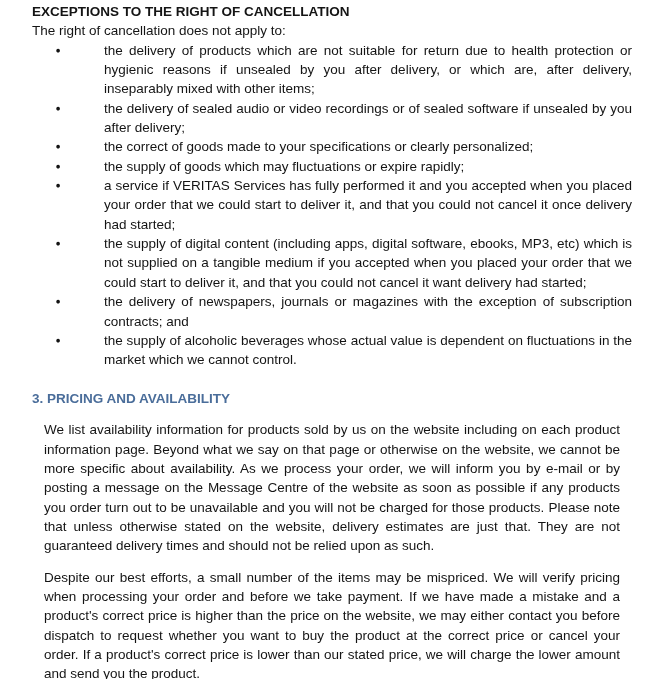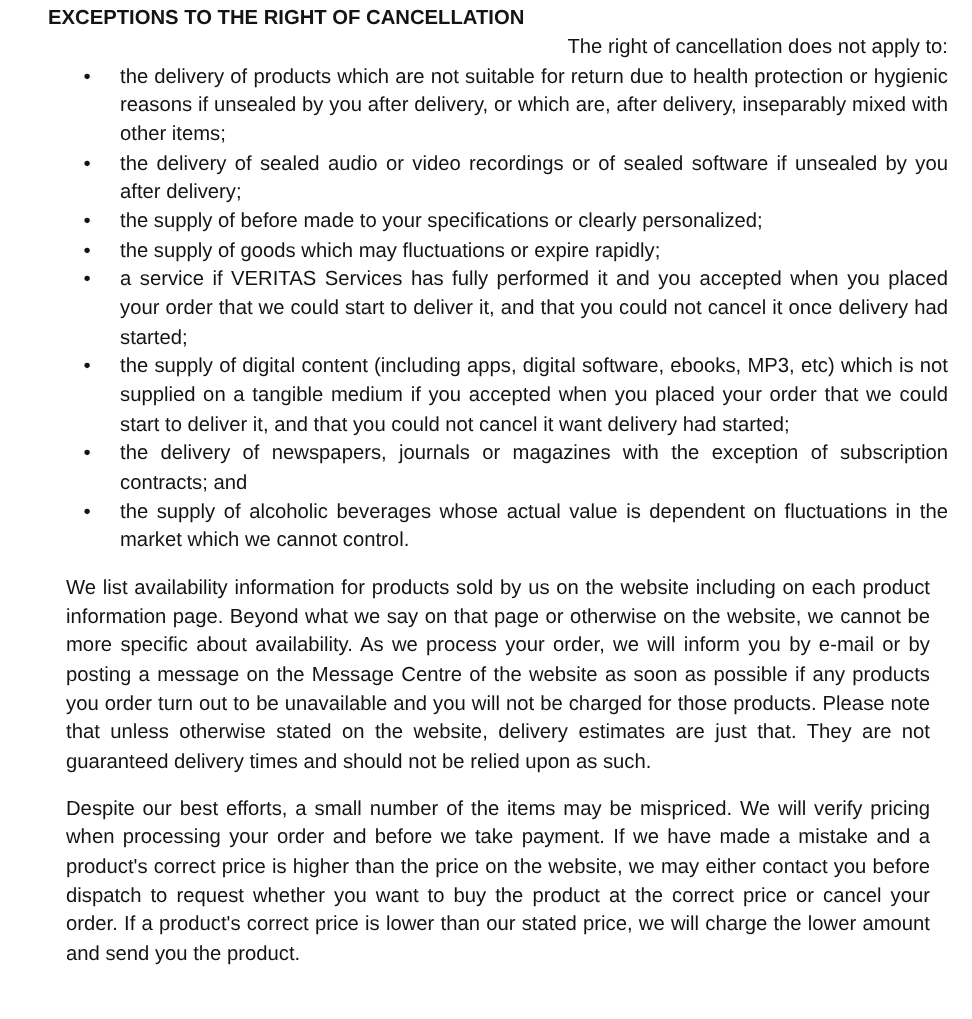--- a/index.html
+++ b/index.html
@@ -26,21 +26,20 @@
   }
   .heading-bold {
     margin: 0;
     font-size: 13.5px;
     line-height: 19.35px;
     font-weight: bold;
     color: var(--text);
   }
   .intro {
     margin: 0;
-    text-align: right;
   }
   ul.bullets {
     margin: 0;
     padding: 0;
     list-style: none;
   }
   ul.bullets li {
     position: relative;
     padding-left: 48px;
     text-align: justify;
@@ -50,20 +49,21 @@
     left: 20px;
     top: 0;
     width: 12px;
     text-align: center;
     font-size: 8.5px;
     line-height: 19.35px;
     color: var(--text);
   }
   .btext {
     display: block;
+    margin-left: 24px;
   }
   .heading-accent {
     margin: 19.35px 0 0 0;
     font-size: 13.5px;
     line-height: 19.35px;
     font-weight: bold;
     color: var(--accent);
   }
   .para {
     margin: 12px;
@@ -83,21 +83,21 @@
     <li>
       <span class="marker">●</span>
       <span class="btext">the delivery of products which are not suitable for return due to health protection or hygienic reasons if unsealed by you after delivery, or which are, after delivery, inseparably mixed with other items;</span>
     </li>
     <li>
       <span class="marker">●</span>
       <span class="btext">the delivery of sealed audio or video recordings or of sealed software if unsealed by you after delivery;</span>
     </li>
     <li>
       <span class="marker">●</span>
-      <span class="btext">the supply of before made to your specifications or clearly personalized;</span>
+      <span class="btext">the correct of goods made to your specifications or clearly personalized;</span>
     </li>
     <li>
       <span class="marker">●</span>
       <span class="btext">the supply of goods which may fluctuations or expire rapidly;</span>
     </li>
     <li>
       <span class="marker">●</span>
       <span class="btext">a service if VERITAS Services has fully performed it and you accepted when you placed your order that we could start to deliver it, and that you could not cancel it once delivery had started;</span>
     </li>
     <li>
@@ -107,18 +107,19 @@
     <li>
       <span class="marker">●</span>
       <span class="btext">the delivery of newspapers, journals or magazines with the exception of subscription contracts; and</span>
     </li>
     <li>
       <span class="marker">●</span>
       <span class="btext">the supply of alcoholic beverages whose actual value is dependent on fluctuations in the market which we cannot control.</span>
     </li>
   </ul>
 
+  <h2 class="heading-accent">3. PRICING AND AVAILABILITY</h2>
 
   <p class="para">We list availability information for products sold by us on the website including on each product information page. Beyond what we say on that page or otherwise on the website, we cannot be more specific about availability. As we process your order, we will inform you by e-mail or by posting a message on the Message Centre of the website as soon as possible if any products you order turn out to be unavailable and you will not be charged for those products. Please note that unless otherwise stated on the website, delivery estimates are just that. They are not guaranteed delivery times and should not be relied upon as such.</p>
 
   <p class="para">Despite our best efforts, a small number of the items may be mispriced. We will verify pricing when processing your order and before we take payment. If we have made a mistake and a product's correct price is higher than the price on the website, we may either contact you before dispatch to request whether you want to buy the product at the correct price or cancel your order. If a product's correct price is lower than our stated price, we will charge the lower amount and send you the product.</p>
 
 </div>
 
 </body></html>

